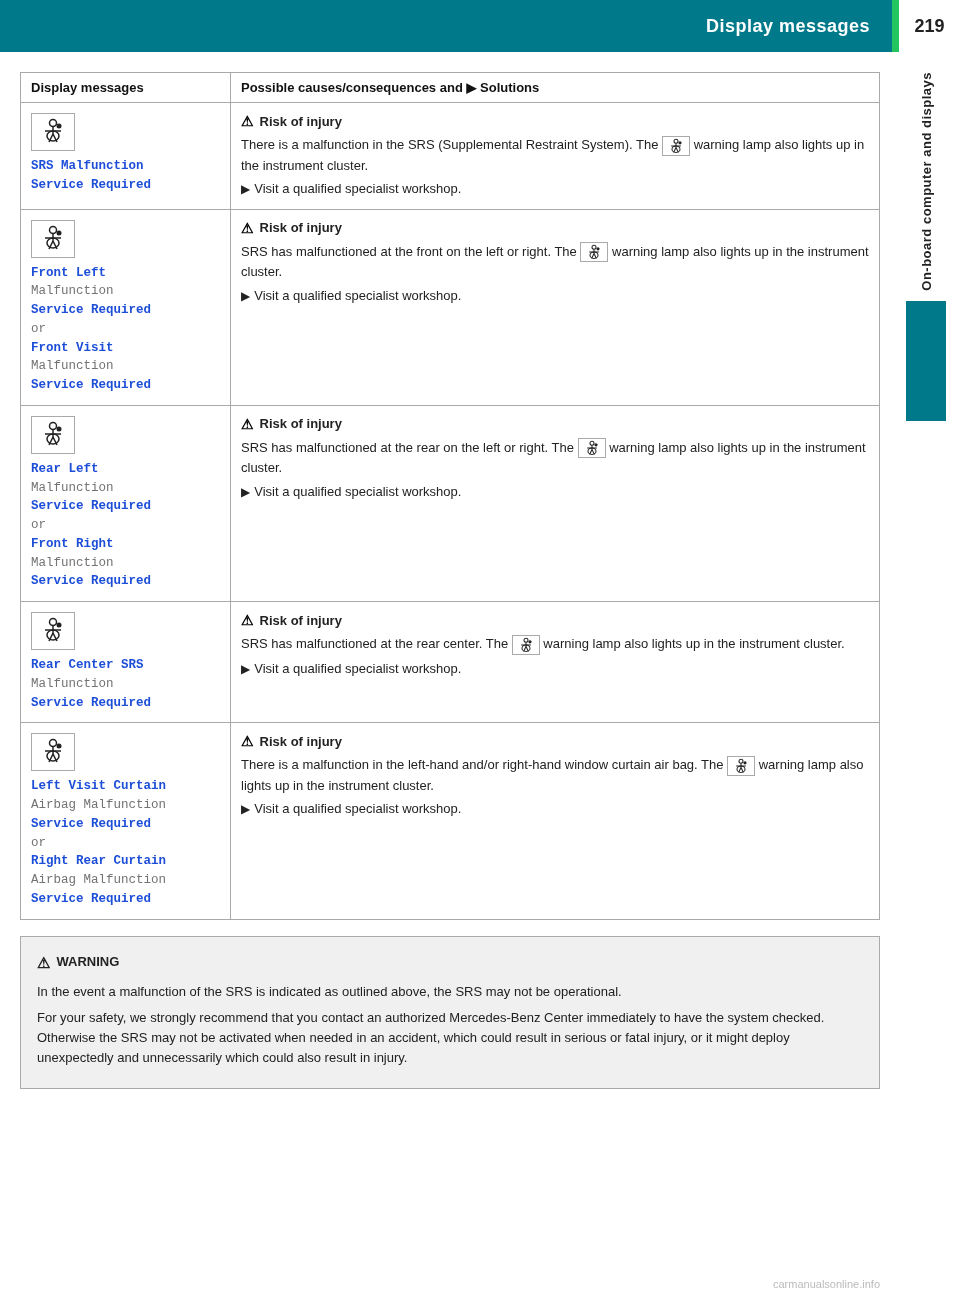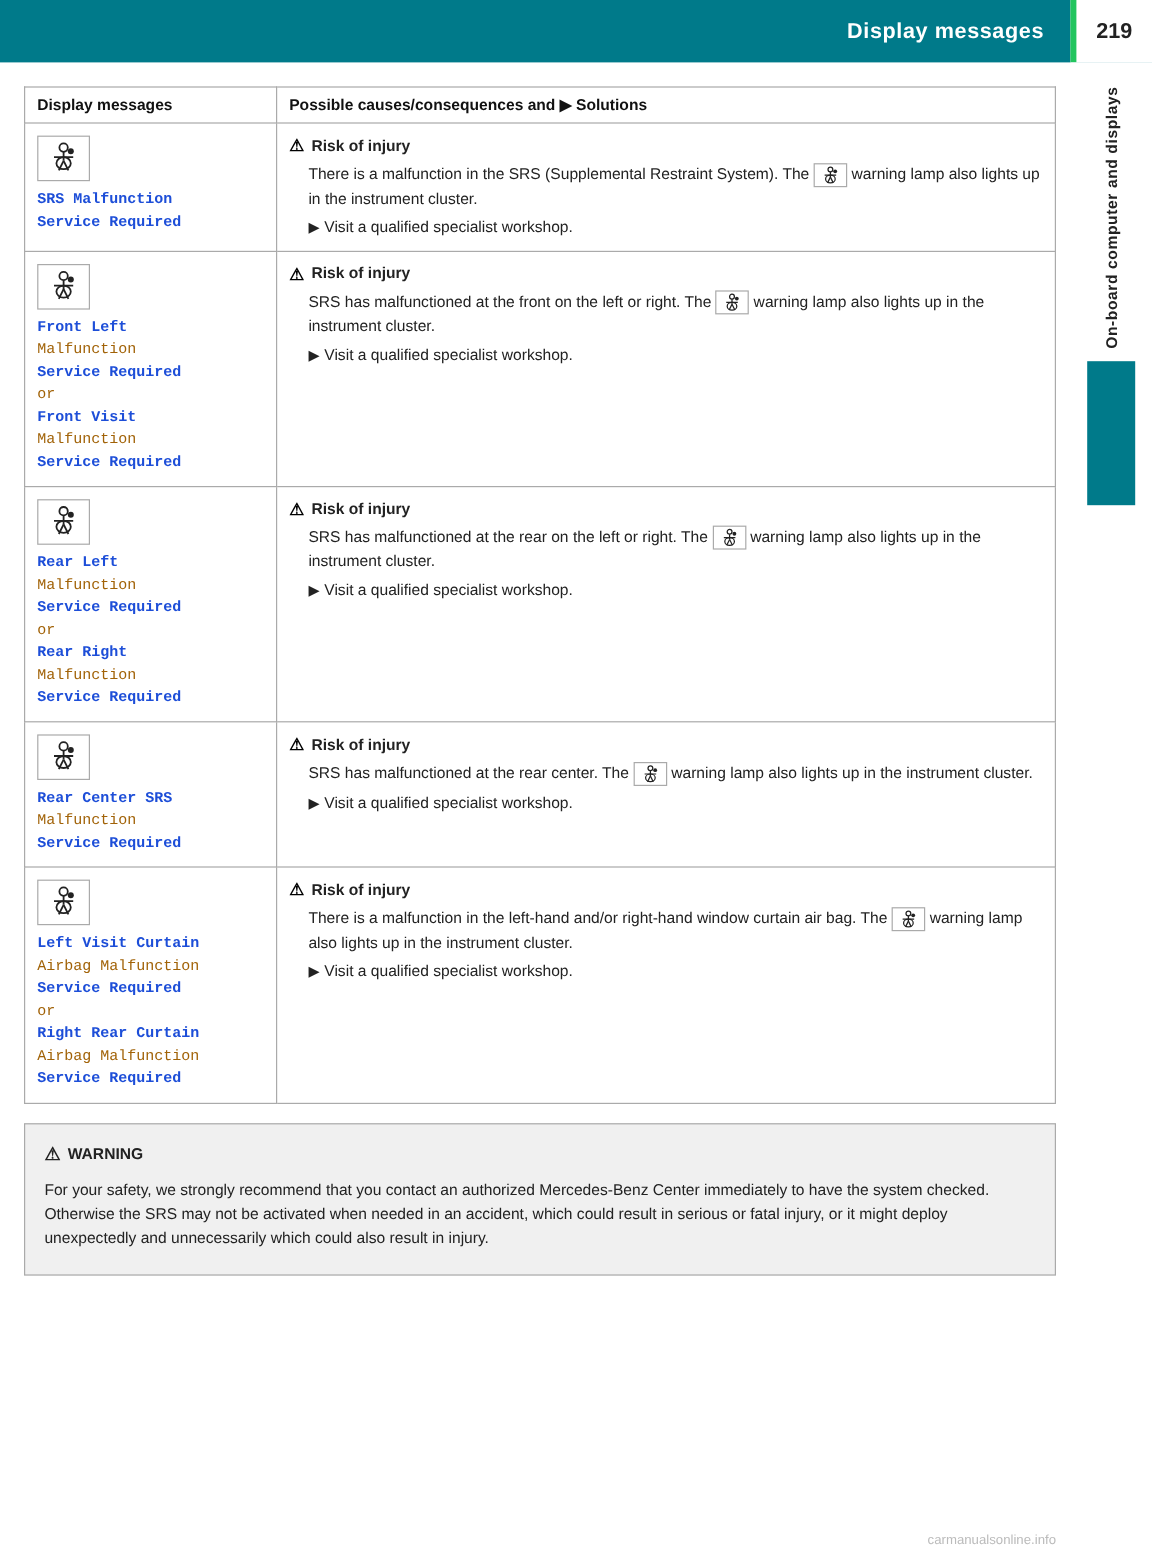--- a/index.html
+++ b/index.html
@@ -33,21 +33,21 @@
       right: 0;
       background: #fff;
       width: 68px;
       height: 52px;
       display: flex;
       align-items: center;
       justify-content: center;
       font-size: 18px;
       font-weight: bold;
       color: #222;
-      border-left: 5px solid #22c55e;
+      border-left: 7px solid #22c55e;
     }
 
     
     .side-tab {
       position: absolute;
       right: 0;
       top: 52px;
       width: 68px;
       background: #fff;
       display: flex;
@@ -124,21 +124,21 @@
       font-family: 'Courier New', monospace;
       font-size: 12.5px;
       line-height: 1.5;
       color: #222;
     }
     .msg-label .highlight {
       color: #1d4ed8;
       font-weight: bold;
     }
     .msg-label .normal {
-      color: #a16207;
+      color: #737373;
       text-align: center;
     }
 
     
     .risk-title {
       display: flex;
       align-items: center;
       gap: 6px;
       font-weight: bold;
       color: #222;
@@ -146,21 +146,20 @@
       margin-bottom: 6px;
     }
     .risk-title .warn-icon {
       color: #000;
       font-size: 14px;
     }
     .right-text {
       font-size: 13px;
       line-height: 1.5;
       color: #222;
-      margin-left: 16px;
     }
     .bullet-line {
       display: flex;
       align-items: flex-start;
       gap: 4px;
       margin-top: 4px;
     }
     .bullet-arrow {
       font-size: 12px;
       margin-top: 1px;
@@ -304,21 +303,21 @@
           <td><div class="icon-box">
               <svg viewBox="0 0 32 28" xmlns="http://www.w3.org/2000/svg">
     <circle cx="16" cy="5" r="3.5" fill="none" stroke="#222" stroke-width="1.5"></circle>
     <line x1="16" y1="8.5" x2="16" y2="16" stroke="#222" stroke-width="1.5"></line>
     <line x1="8" y1="13" x2="24" y2="13" stroke="#222" stroke-width="1.5"></line>
     <line x1="16" y1="16" x2="12" y2="24" stroke="#222" stroke-width="1.5"></line>
     <line x1="16" y1="16" x2="20" y2="24" stroke="#222" stroke-width="1.5"></line>
     <ellipse cx="16" cy="18" rx="6" ry="5" fill="none" stroke="#222" stroke-width="1.5"></ellipse>
     <circle cx="22" cy="8" r="2.5" fill="#222"></circle>
   </svg>
-            </div><div class="msg-label"><span class="highlight">Rear Left</span><br><span class="normal">Malfunction</span><br><span class="highlight">Service Required</span><br><span class="normal">or</span><br><span class="highlight">Rear Right</span><br><span class="normal">Malfunction</span><br><span class="highlight">Service Required</span><br></div></td>
+            </div><div class="msg-label"><span class="highlight">Rear Left</span><br><span class="normal">Malfunction</span><br><span class="highlight">Service Required</span><br><span class="normal">or</span><br><span class="highlight">Front Right</span><br><span class="normal">Malfunction</span><br><span class="highlight">Service Required</span><br></div></td>
           <td>
             <div class="risk-title">
               <span class="warn-icon">⚠</span>
               <strong>Risk of injury</strong>
             </div>
             <p class="right-text">SRS has malfunctioned at the rear on the left or right. The <span class="inline-icon">
     <svg viewBox="0 0 24 20" width="20" height="16" xmlns="http://www.w3.org/2000/svg">
       <circle cx="12" cy="4" r="2.5" fill="none" stroke="#222" stroke-width="1.3"></circle>
       <line x1="12" y1="6.5" x2="12" y2="12" stroke="#222" stroke-width="1.3"></line>
       <line x1="6" y1="10" x2="18" y2="10" stroke="#222" stroke-width="1.3"></line>
@@ -403,17 +402,18 @@
           </td>
         </tr>
       </tbody>
   </table>
 
   <div class="warning-box">
     <div class="warning-title">
       <span style="font-size:15px;">⚠</span>
       <span>WARNING</span>
     </div>
+    <p>In the event a malfunction of the SRS is indicated as outlined above, the SRS may not be operational.</p>
     <p>For your safety, we strongly recommend that you contact an authorized Mercedes-Benz Center immediately to have the system checked. Otherwise the SRS may not be activated when needed in an accident, which could result in serious or fatal injury, or it might deploy unexpectedly and unnecessarily which could also result in injury.</p>
   </div>
 </div>
 
 <div class="watermark">carmanualsonline.info</div>
 
 </body></html>

